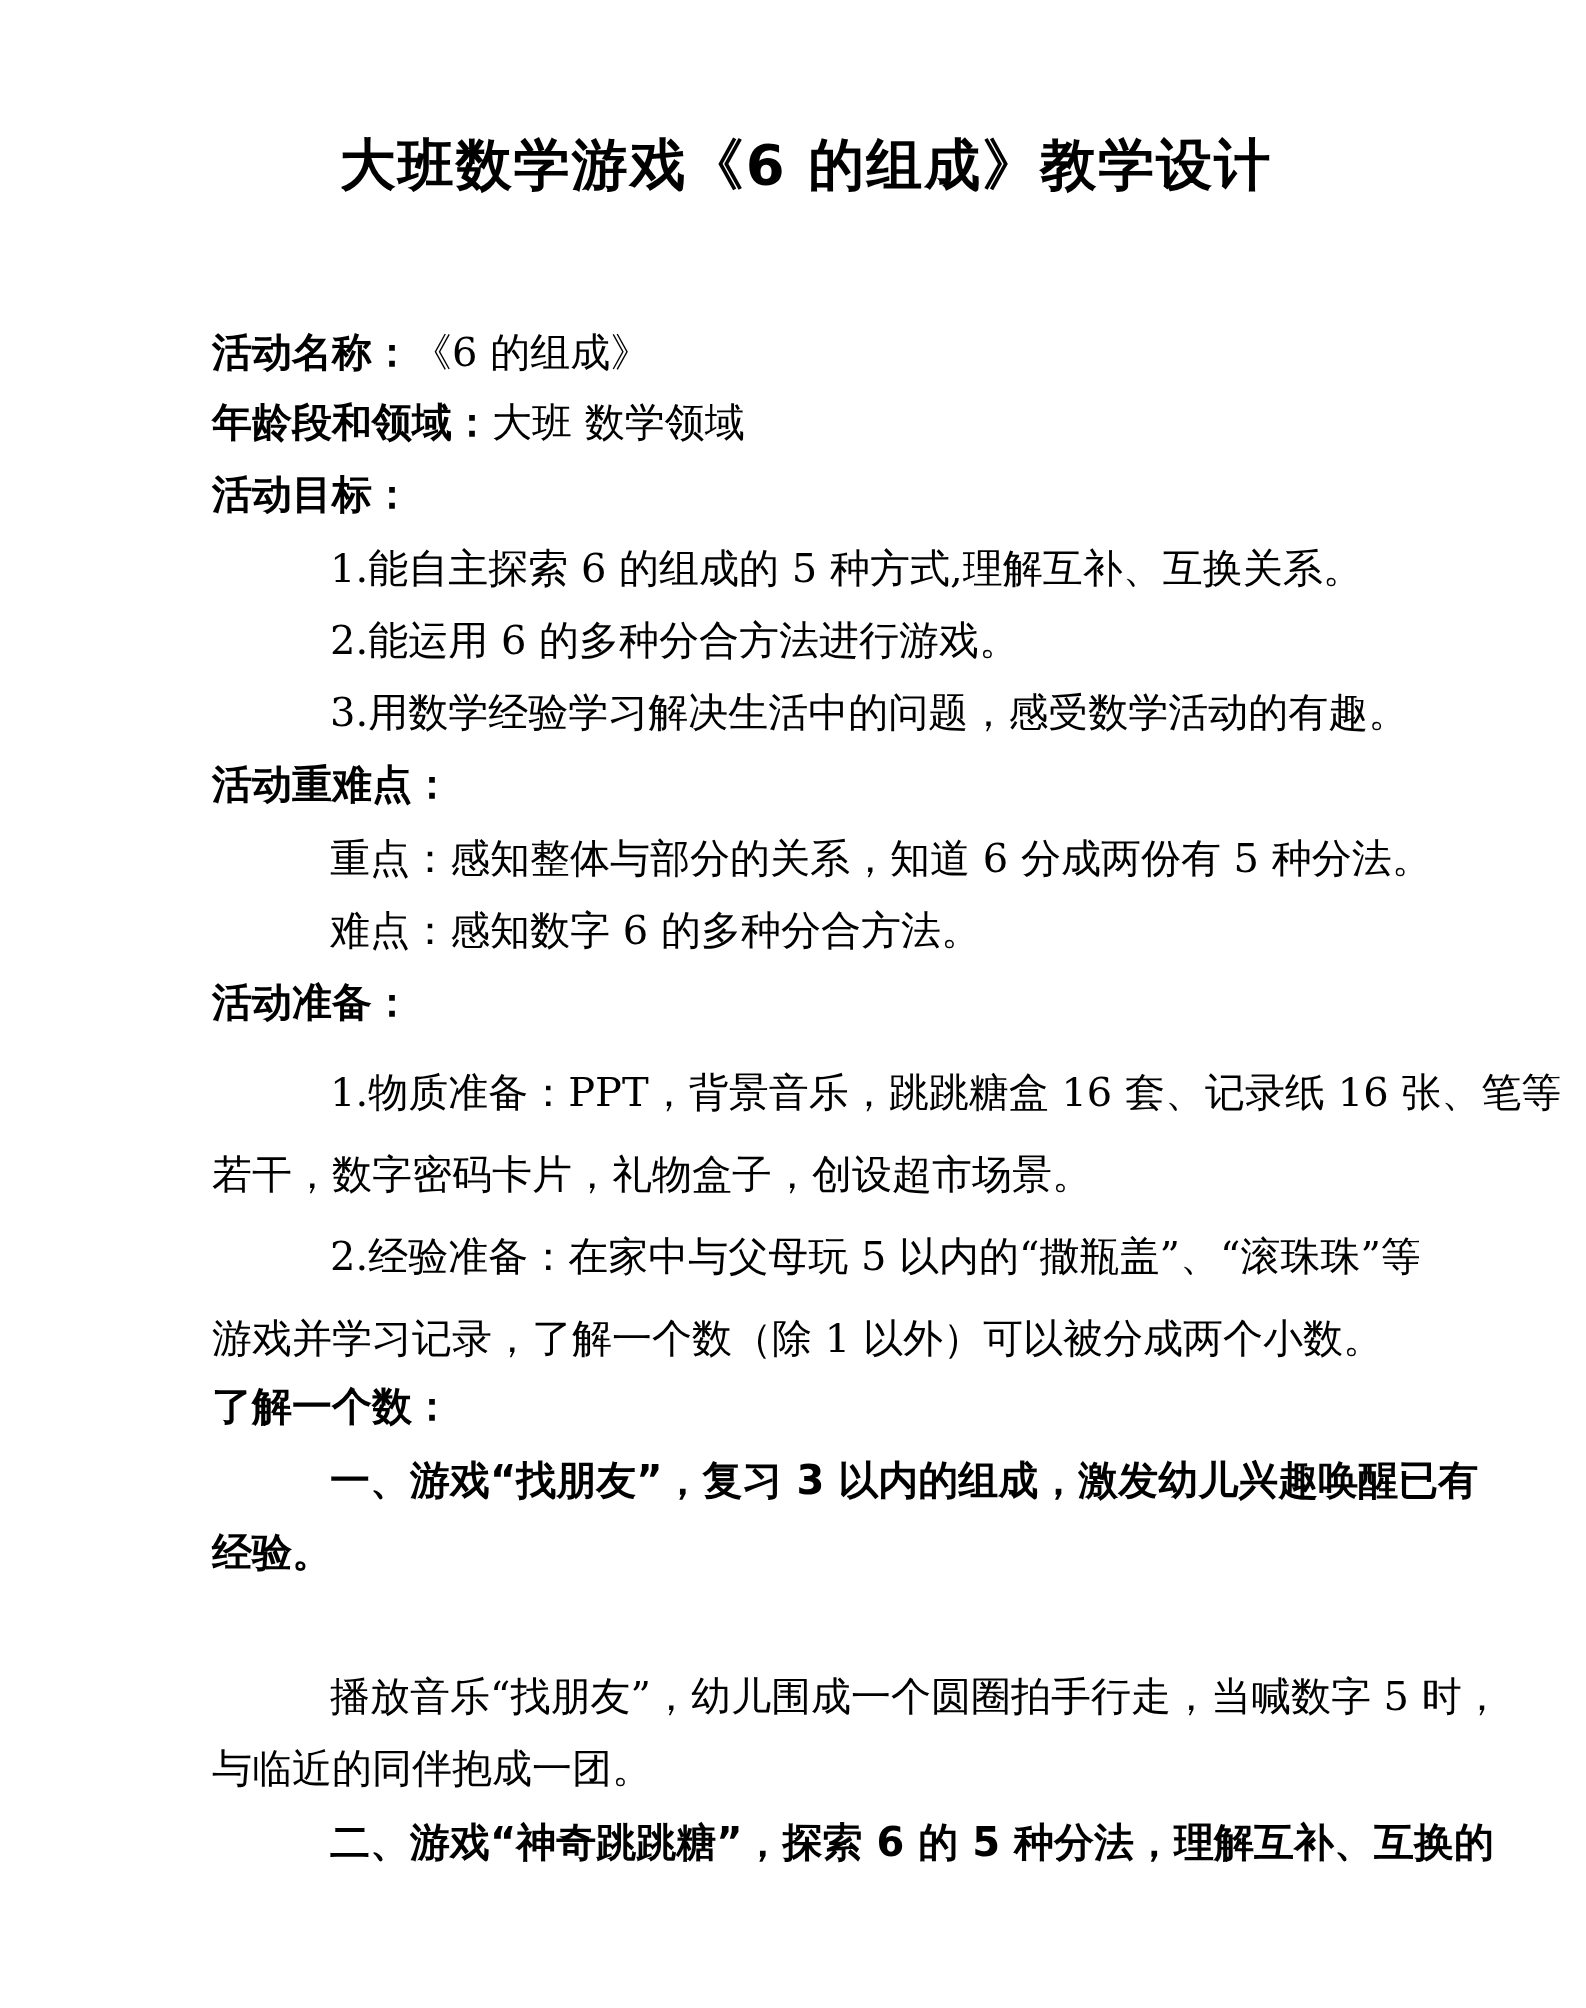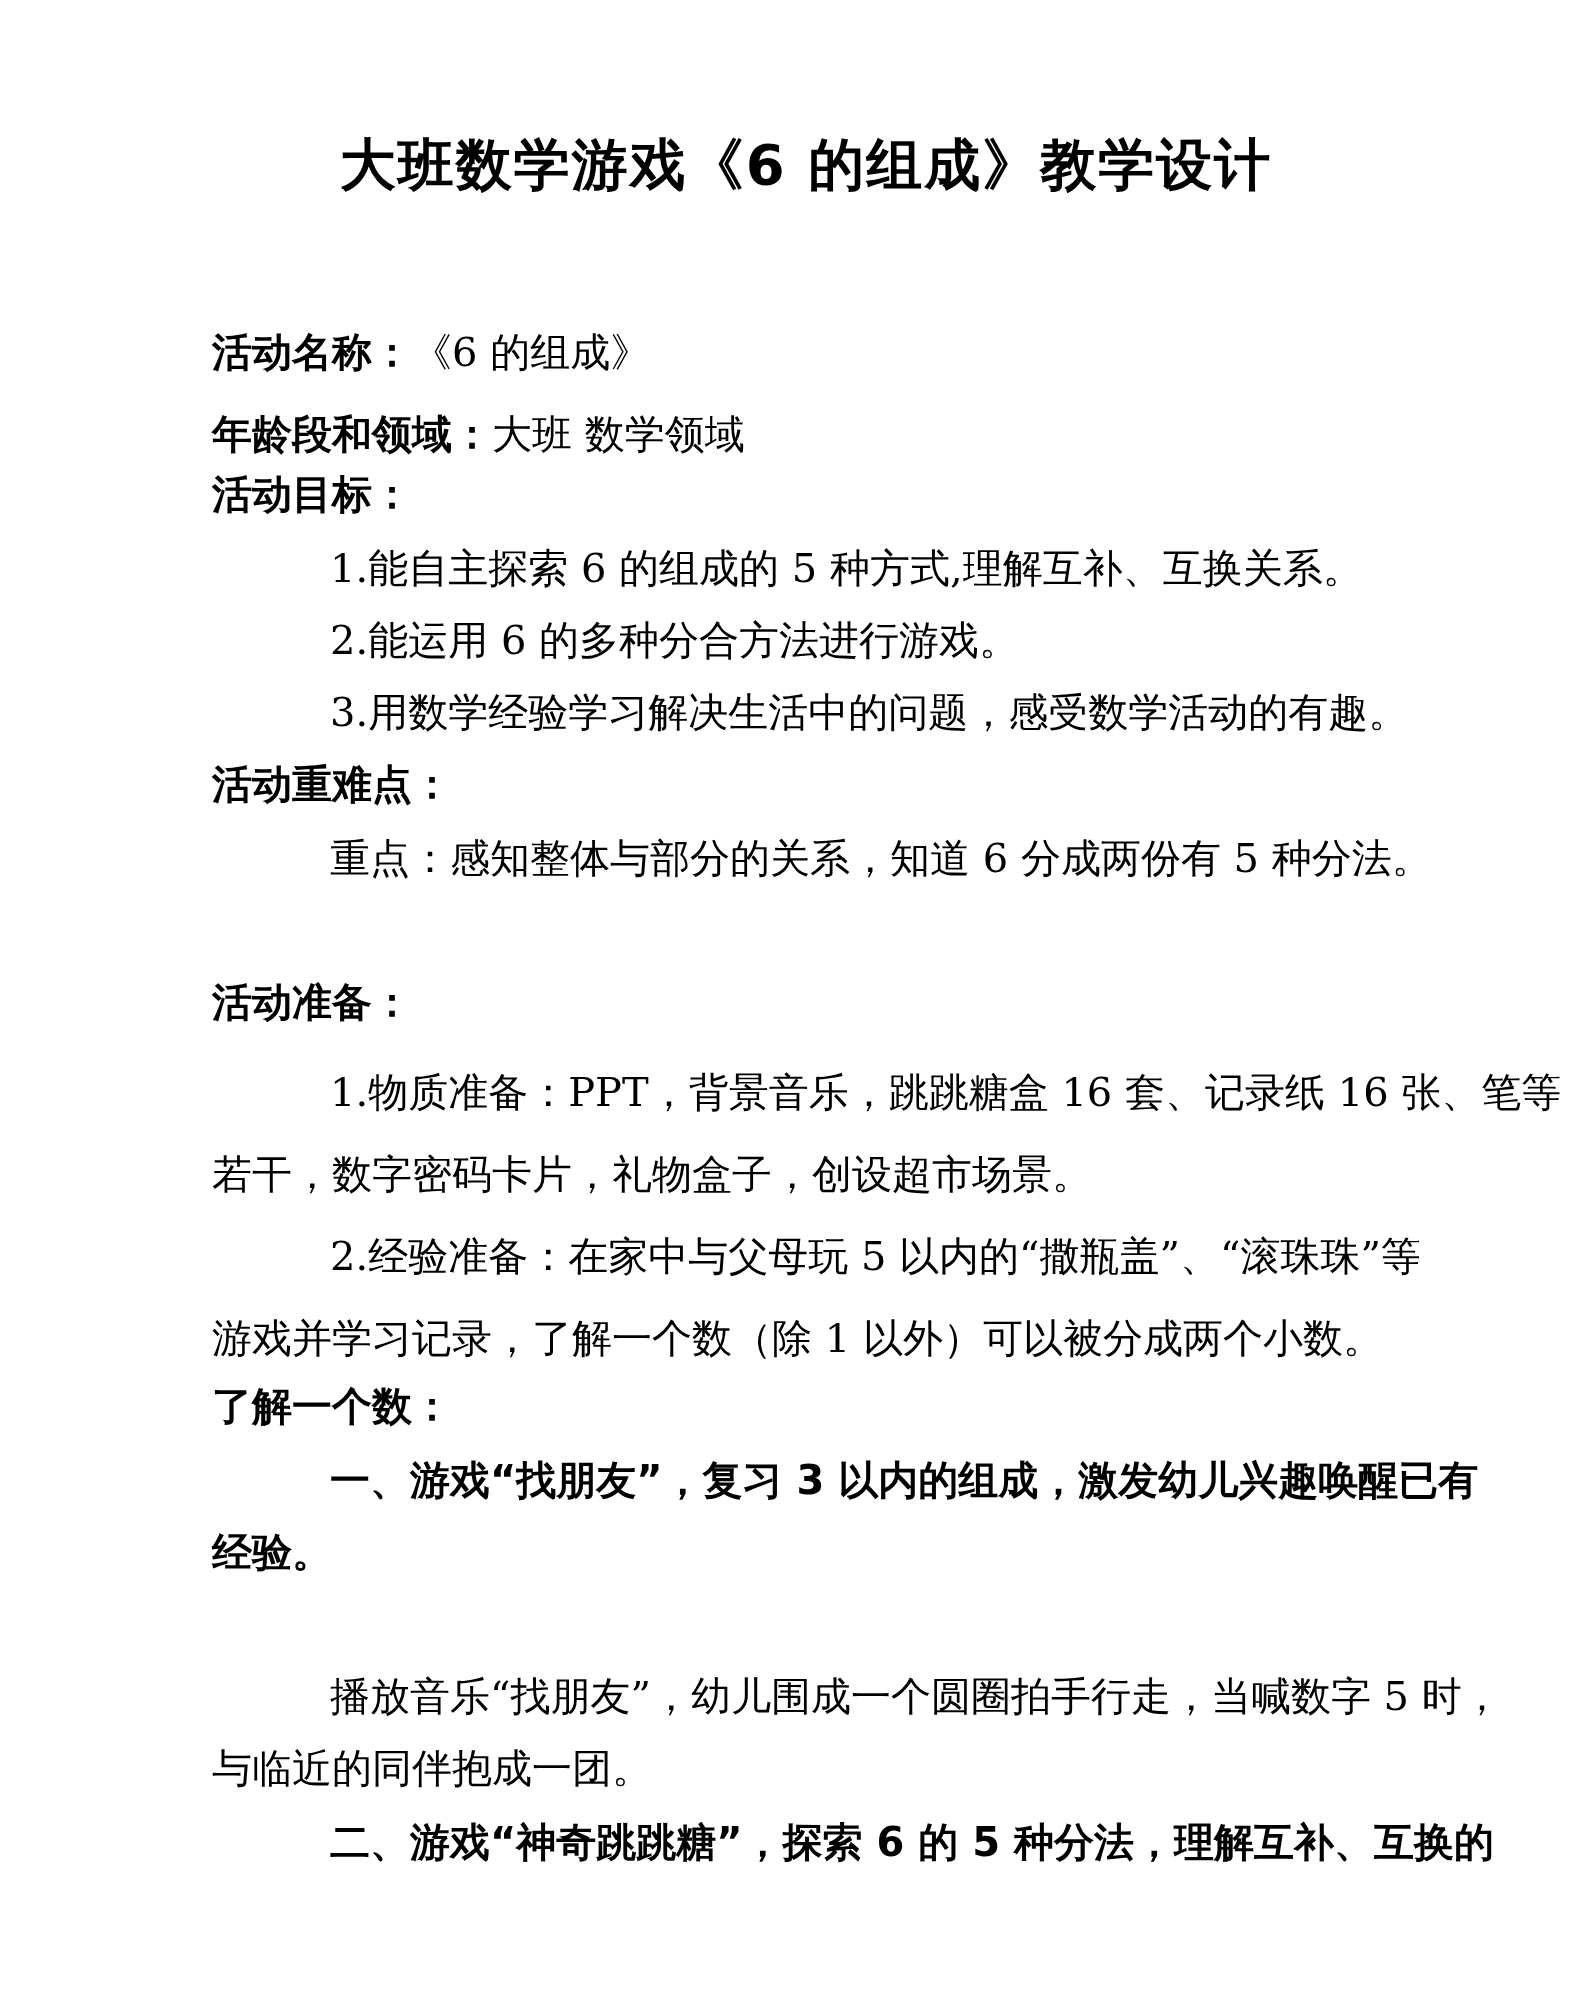--- a/index.html
+++ b/index.html
@@ -15,30 +15,31 @@
 </style>
 </head>
 <body>
 
 <div class="page">
   <div class="title">大班数学游戏《6 的组成》教学设计</div>
 
   <div class="line" style="top:332px">
     <span class="b">活动名称：</span><span>《6 的组成》</span>
   </div>
-  <div class="line" style="top:414px">
+  <div class="line" style="top:402px">
     <span class="b">年龄段和领域：</span><span>大班 数学领域</span>
   </div>
   <div class="line b" style="top:474px">活动目标：</div>
   <div class="line ind" style="top:548px">1.能自主探索 6 的组成的 5 种方式,理解互补、互换关系。</div>
   <div class="line ind" style="top:620px">2.能运用 6 的多种分合方法进行游戏。</div>
   <div class="line ind" style="top:692px">3.用数学经验学习解决生活中的问题，感受数学活动的有趣。</div>
 
   <div class="line b" style="top:764px">活动重难点：</div>
   <div class="line ind" style="top:838px">重点：感知整体与部分的关系，知道 6 分成两份有 5 种分法。</div>
+  <div class="line ind" style="top:910px">难点：感知数字 6 的多种分合方法。</div>
 
   <div class="line b" style="top:982px">活动准备：</div>
   <div class="line ind" style="top:1072px">1.物质准备：PPT，背景音乐，跳跳糖盒 16 套、记录纸 16 张、笔等</div>
   <div class="line" style="top:1154px">若干，数字密码卡片，礼物盒子，创设超市场景。</div>
   <div class="line ind" style="top:1236px">2.经验准备：在家中与父母玩 5 以内的“撒瓶盖”、“滚珠珠”等</div>
   <div class="line" style="top:1318px">游戏并学习记录，了解一个数（除 1 以外）可以被分成两个小数。</div>
 
   <div class="line b" style="top:1386px">了解一个数：</div>
   <div class="line ind b" style="top:1460px">一、游戏“找朋友”，复习 3 以内的组成，激发幼儿兴趣唤醒已有</div>
   <div class="line b" style="top:1532px">经验。</div>

